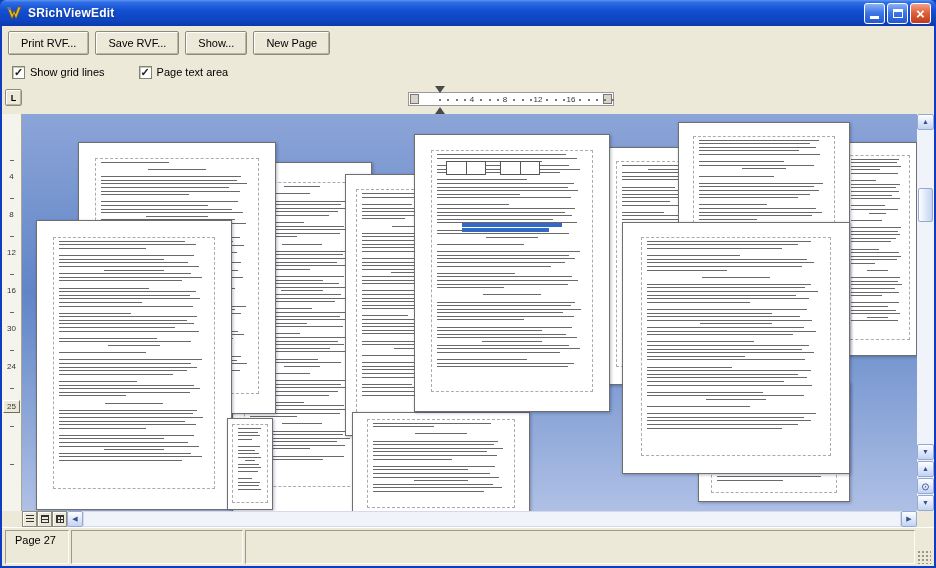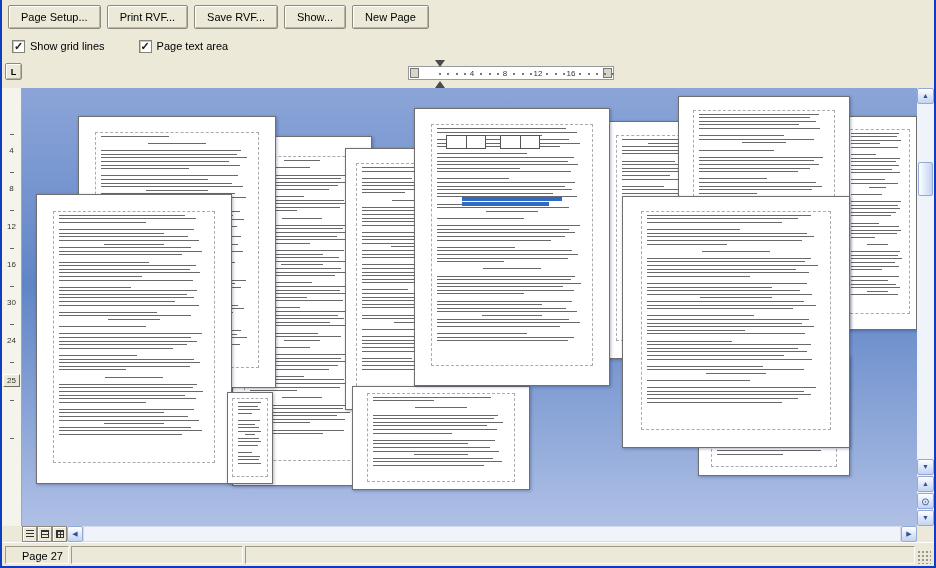--- a/index.html
+++ b/index.html
@@ -97,39 +97,58 @@
   .vlines.boxed{border:1px solid #333;background:repeating-linear-gradient(180deg,#333 0 1px,transparent 1px 3px)}
   .vlines.grid{border:1px solid #333;background:
     repeating-linear-gradient(180deg,#333 0 1px,transparent 1px 3px),
     repeating-linear-gradient(90deg,#333 0 1px,transparent 1px 3px)}
   .hsbtn{flex:0 0 16px}
   .htrack{flex:1;background:#F1F3FA;border:1px solid #D5D9E8;cursor:pointer}
   .corner-sp{flex:0 0 17px;background:#ECE9D8}
 
   
   .statusbar{flex:0 0 24px;display:flex;align-items:center;gap:2px;background:#ECE9D8;padding:2px 3px;border-top:1px solid #FFFFFF}
-  .panel{height:18px;padding:3px 16px;font-size:11px;overflow:hidden;white-space:nowrap;
+  .panel{height:34px;padding:3px 9px;font-size:11px;overflow:hidden;white-space:nowrap;
     border:1px solid;border-color:#9D9A8D #FDFCF7 #FDFCF7 #9D9A8D}
   .p1{flex:0 0 64px}
   .p2{flex:0 0 198px}
   .p3{flex:0 0 172px}
   .p4{flex:1}
   .grip{flex:0 0 14px;height:14px;align-self:flex-end;cursor:nwse-resize;
     background-image:radial-gradient(#9A9786 1px,transparent 1.2px);background-size:4px 4px}
 </style>
 </head>
 <body>
 
 <div class="frame">
 
+  <div class="titlebar">
+    <span class="app-icon">
+      <svg width="16" height="16" viewBox="0 0 16 16">
+        <path d="M1 2 L6 14 L8 9 L10 14 L15 2 L12 2 L9.5 9 L8 5 L6.5 9 L4 2 Z" fill="#E8B822" stroke="#6A4E00" stroke-width="0.6"></path>
+        <path d="M1 2 L4 2 L5 5 L2.5 5 Z" fill="#4C7BD8"></path>
+      </svg>
+    </span>
+    <span class="title">SRichViewEdit</span>
+    <span class="win-btns">
+      <button class="wb">
+          <i class="g-min"></i>
+        </button>
+      <button class="wb">
+          <i class="g-max"></i>
+        </button>
+      <button class="wb close">
+          <span class="g-close">×</span>
+        </button>
+    </span>
+  </div>
 
   <div class="bodywrap">
 
     <div class="toolbar">
-      <button class="tbtn">Page Setup...</button>
       <button class="tbtn">Print RVF...</button>
       <button class="tbtn">Save RVF...</button>
       <button class="tbtn">Show...</button>
       <button class="tbtn">New Page</button>
     </div>
 
     <div class="optrow">
       <span class="opt">
         <span class="cb">
             <span class="chk">✓</span>

